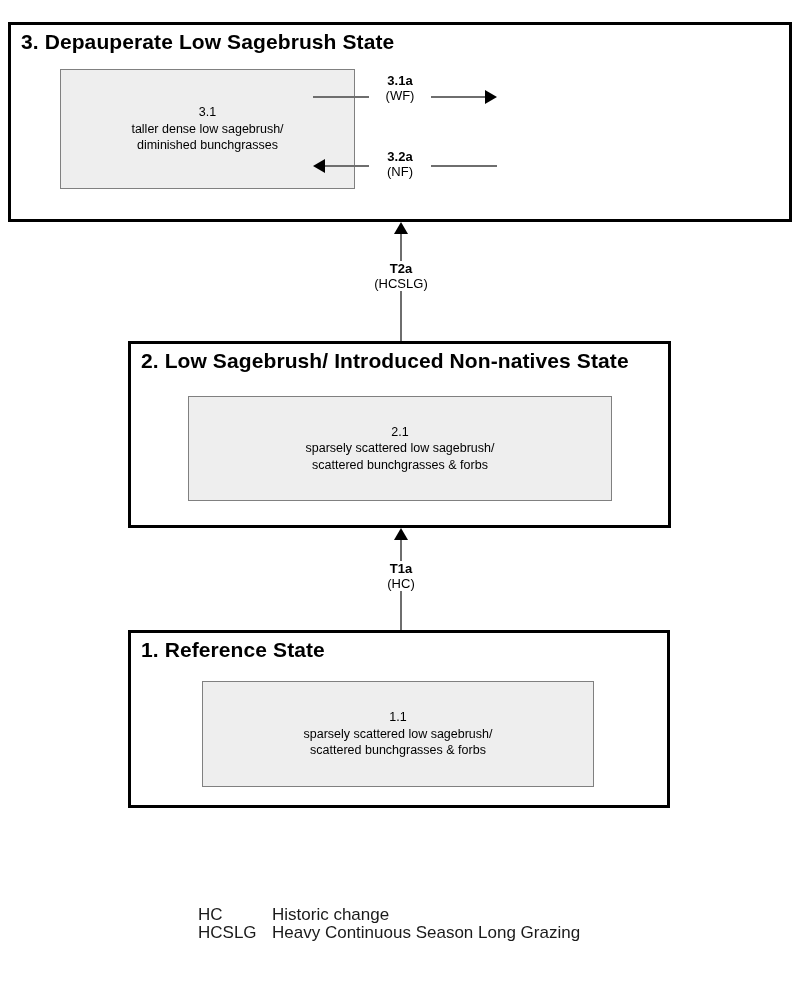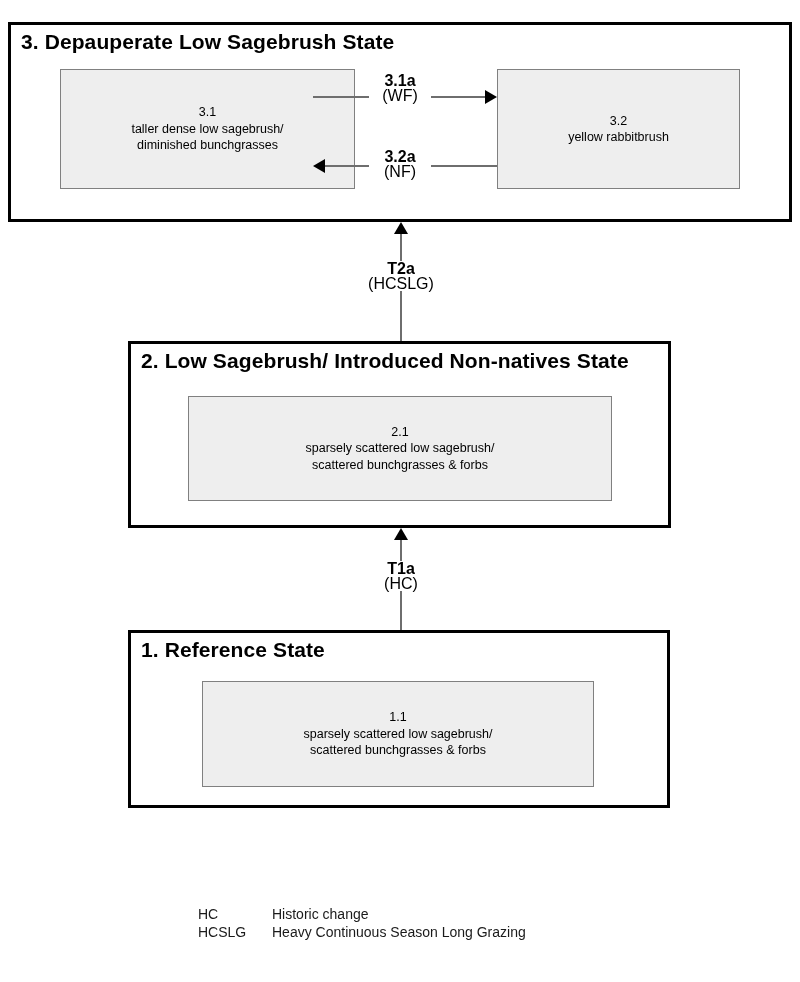--- a/index.html
+++ b/index.html
@@ -97,21 +97,21 @@
     border-left: 7px solid transparent;
     border-right: 7px solid transparent;
     border-bottom: 12px solid #000000;
   }
 
   
   .trans-label {
     position: absolute;
     text-align: center;
     background: #ffffff;
-    font-size: 16px;
+    font-size: 13px;
     line-height: 15px;
     white-space: nowrap;
   }
   .trans-label .code { display: block; font-weight: bold; }
   .trans-label .driver { display: block; font-weight: normal; }
 
   
   #trans31a { left: 369px; top: 73px;  width: 62px; }
   #trans32a { left: 369px; top: 149px; width: 62px; }
 
@@ -128,44 +128,40 @@
     line-height: 17.6px;
     color: #1a1a1a;
   }
   #legend table {
     border-collapse: collapse;
   }
   #legend td {
     padding: 0;
     vertical-align: top;
     white-space: nowrap;
-    font-size: 14px;
+    font-size: 17px;
     line-height: 17.6px;
   }
   #legend td.abbr { width: 74px; }
 </style>
 </head>
 <body>
 
 <div class="canvas">
 
   <div class="state-box" id="state3-box">
     <div class="state-title">3. Depauperate Low Sagebrush State</div>
   </div>
 
   <div class="phase-box" id="phase31">
     <span class="pname">3.1</span>
     <span class="pdesc-line">taller dense low sagebrush/</span>
     <span class="pdesc-line">diminished bunchgrasses</span>
   </div>
 
-  <div class="phase-box" id="phase32">
-    <span class="pname">3.2</span>
-    <span class="pdesc-line">yellow rabbitbrush</span>
-  </div>
 
   <div class="h-line" style="left:313px; top:96px; width:172px;"></div>
   <div class="arrow-right" style="left:485px; top:90px;"></div>
   <div class="trans-label" id="trans31a">
     <span class="code">3.1a</span>
     <span class="driver">(WF)</span>
   </div>
 
   <div class="h-line" style="left:325px; top:165px; width:172px;"></div>
   <div class="arrow-left" style="left:313px; top:159px;"></div>

